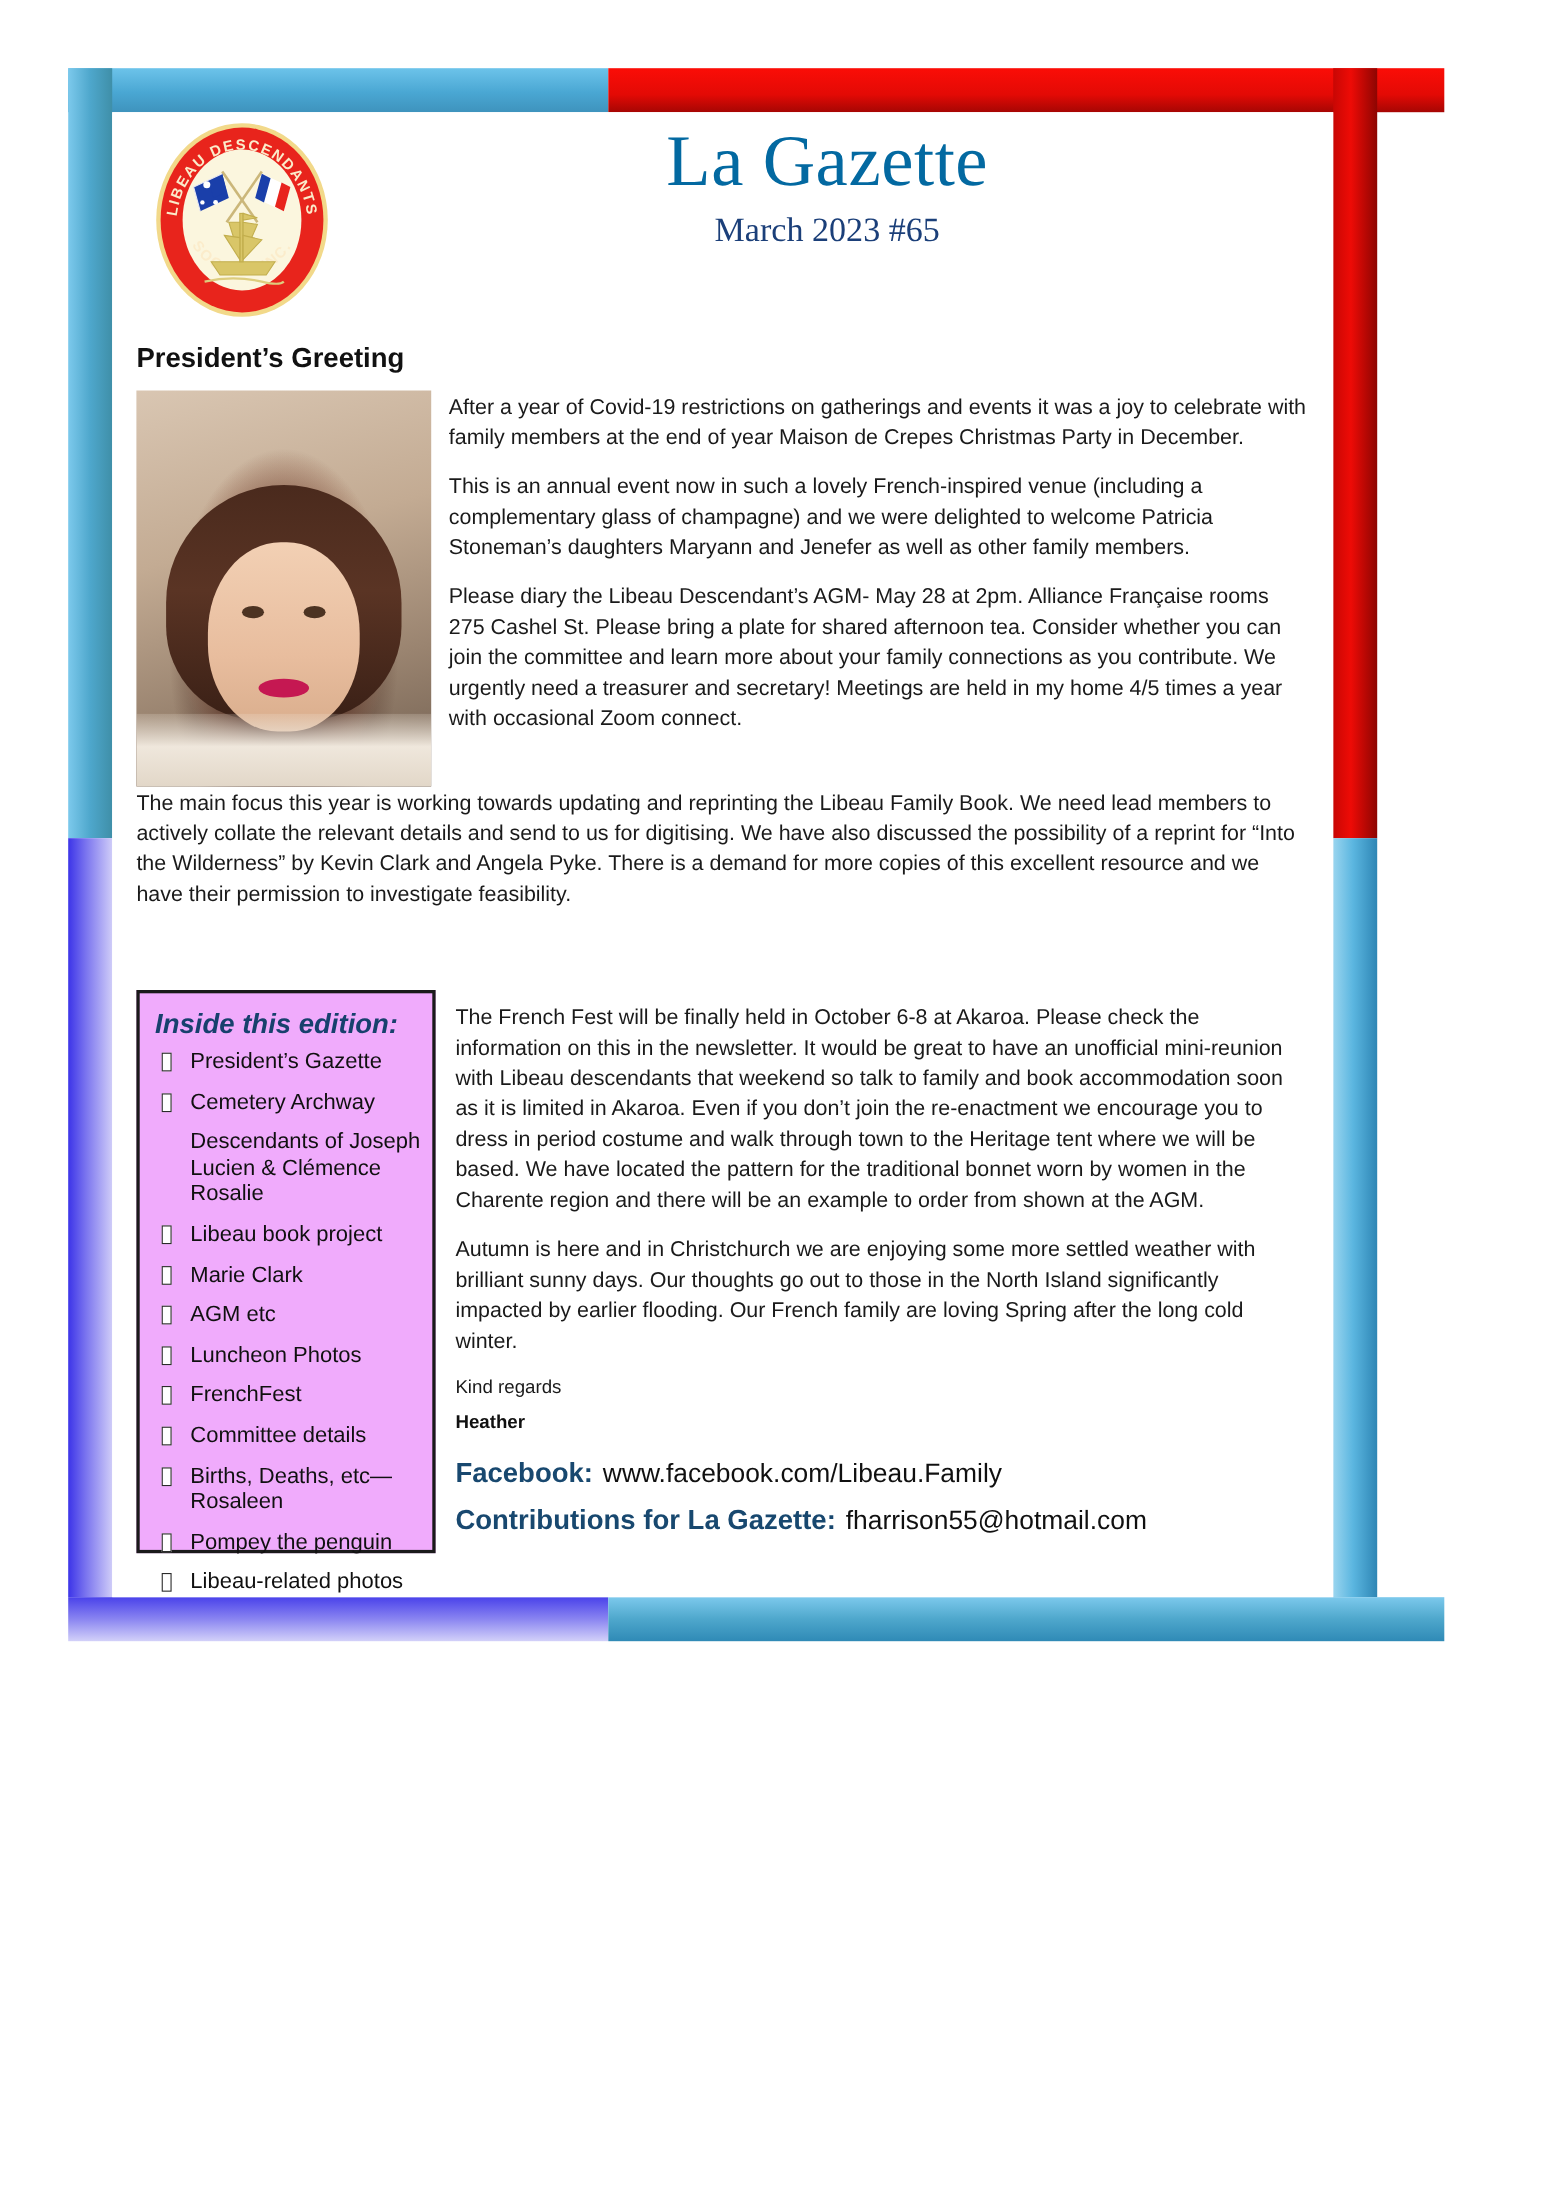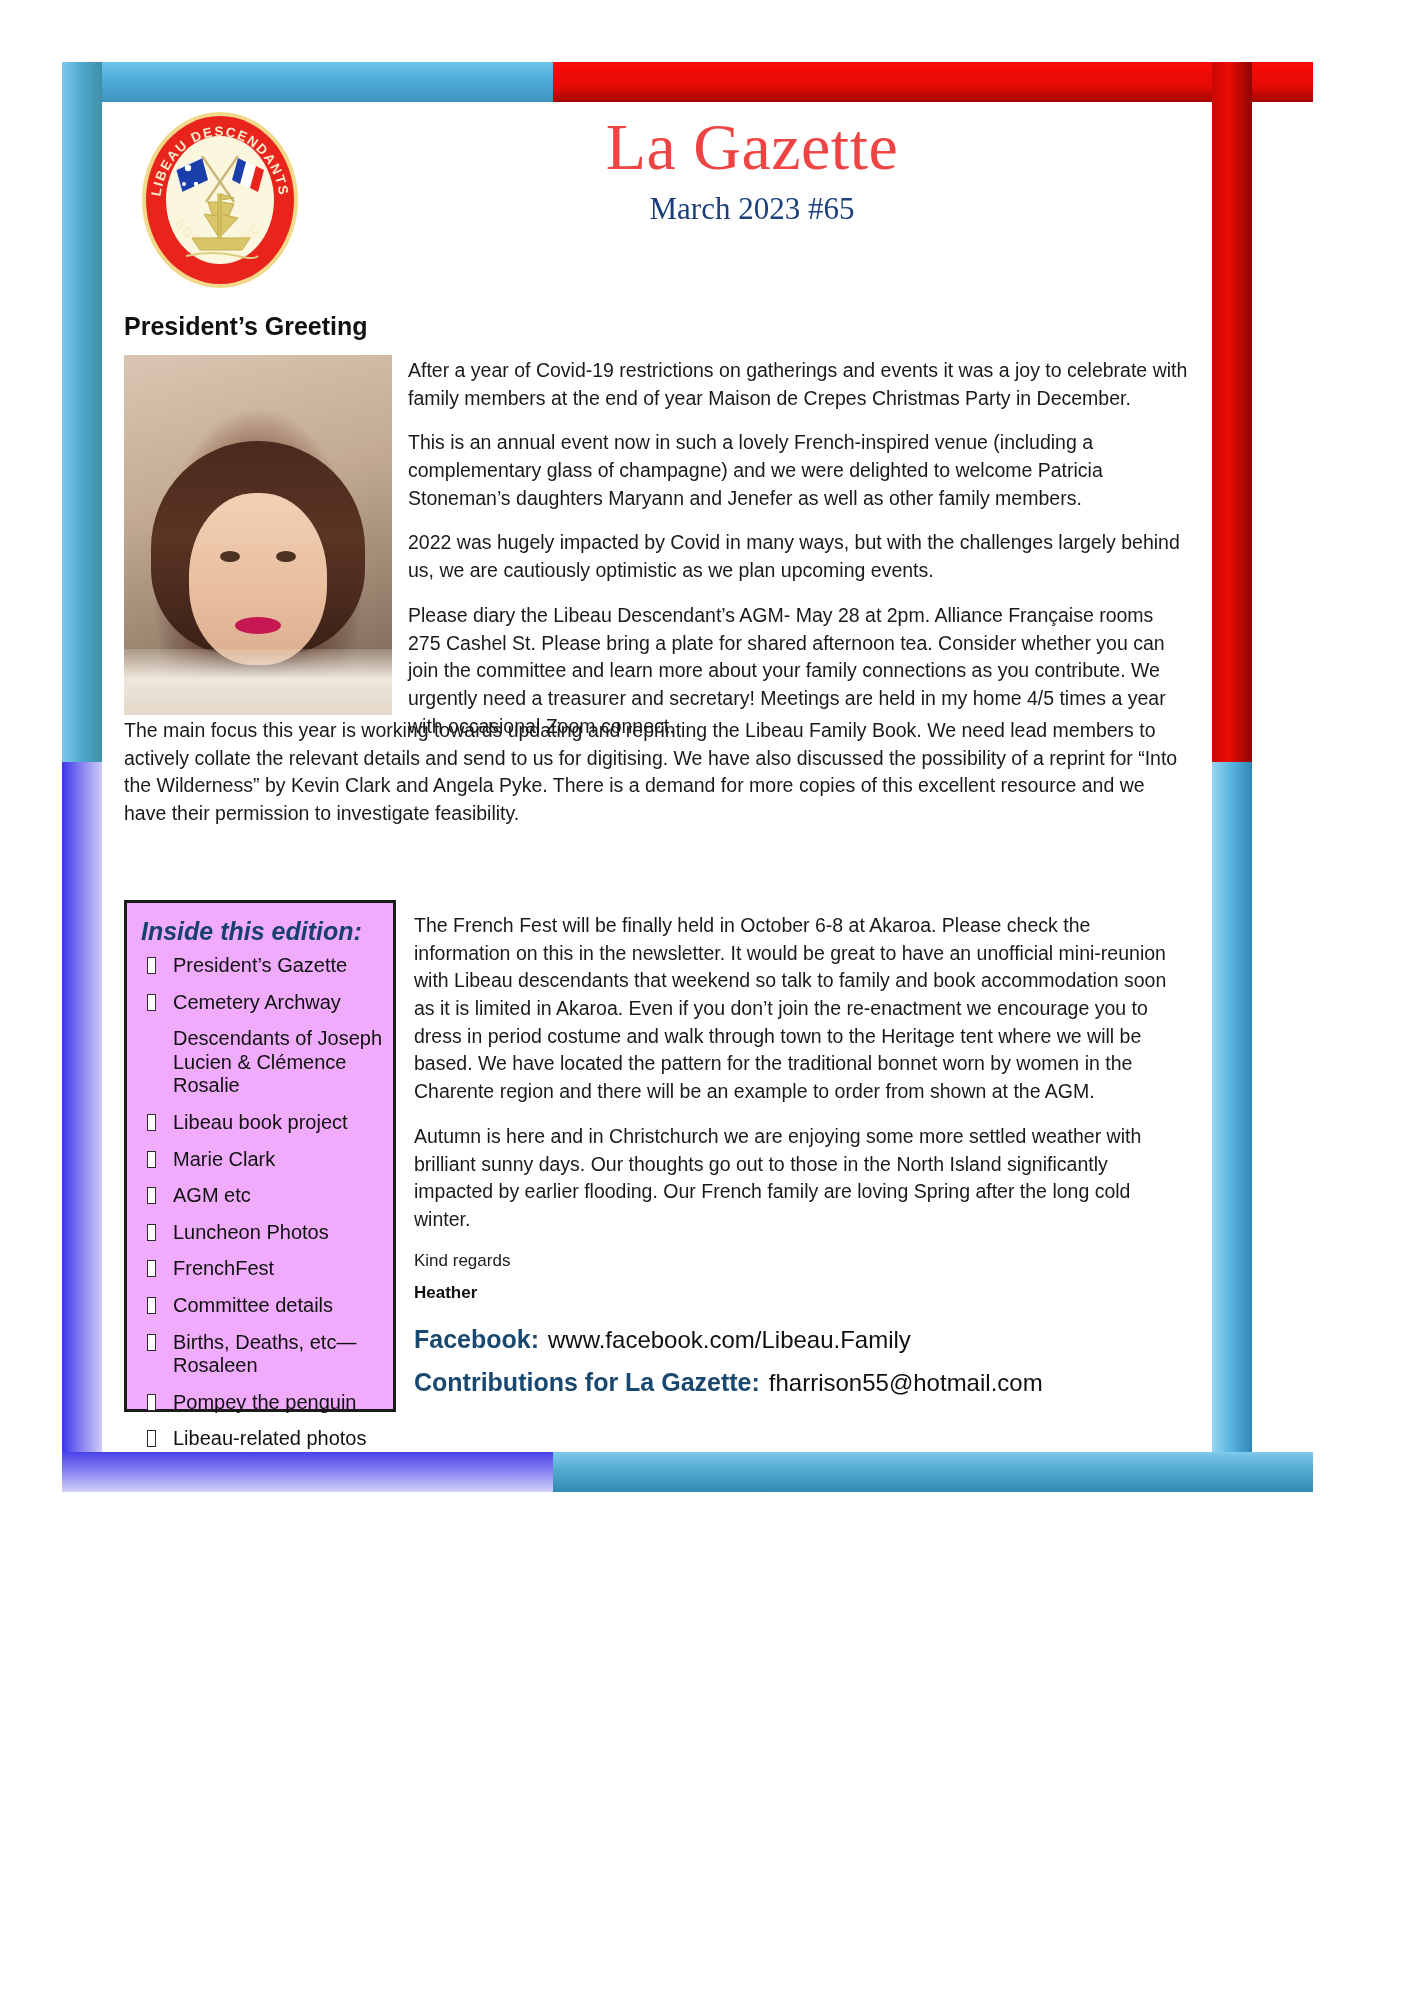--- a/index.html
+++ b/index.html
@@ -114,21 +114,21 @@
   .title-block {
     position: absolute;
     left: 300px;
     top: 10px;
     width: 700px;
     text-align: center;
   }
   .gazette-title {
     font-family: "Liberation Serif", serif;
     font-size: 66px;
-    color: #ef4444;
+    color: #0369a1;
     line-height: 1.05;
     letter-spacing: 0.5px;
   }
   .gazette-date {
     font-family: "Liberation Serif", serif;
     font-size: 31px;
     color: #1b3f79;
     margin-top: 10px;
   }
 
@@ -382,21 +382,20 @@
       <div class="face2"></div>
       <div class="eye l"></div>
       <div class="eye r"></div>
       <div class="lips"></div>
       <div class="collar"></div>
     </div>
 
     <div class="col-right-top body-text">
       <p>After a year of Covid-19 restrictions on gatherings and events it was a joy to celebrate with family members at the end of year Maison de Crepes Christmas Party in December.</p>
       <p>This is an annual event now in such a lovely French-inspired venue (including a complementary glass of champagne) and we were delighted to welcome Patricia Stoneman’s daughters Maryann and Jenefer as well as other family members.</p>
-      <p>2022 was hugely impacted by Covid in many ways, but with the challenges largely behind us, we are cautiously optimistic as we plan upcoming events.</p>
       <p>Please diary the Libeau Descendant’s AGM- May 28 at 2pm. Alliance Française rooms 275 Cashel St. Please bring a plate for shared afternoon tea. Consider whether you can join the committee and learn more about your family connections as you contribute. We urgently need a treasurer and secretary! Meetings are held in my home 4/5 times a year with occasional Zoom connect.</p>
     </div>
 
     <div class="full-width-text body-text">
       <p>The main focus this year is working towards updating and reprinting the Libeau Family Book. We need lead members to actively collate the relevant details and send to us for digitising. We have also discussed the possibility of a reprint for “Into the Wilderness” by Kevin Clark and Angela Pyke. There is a demand for more copies of this excellent resource and we have their permission to investigate feasibility.</p>
     </div>
 
     <div class="lower">
 
       <div class="inside-box">

